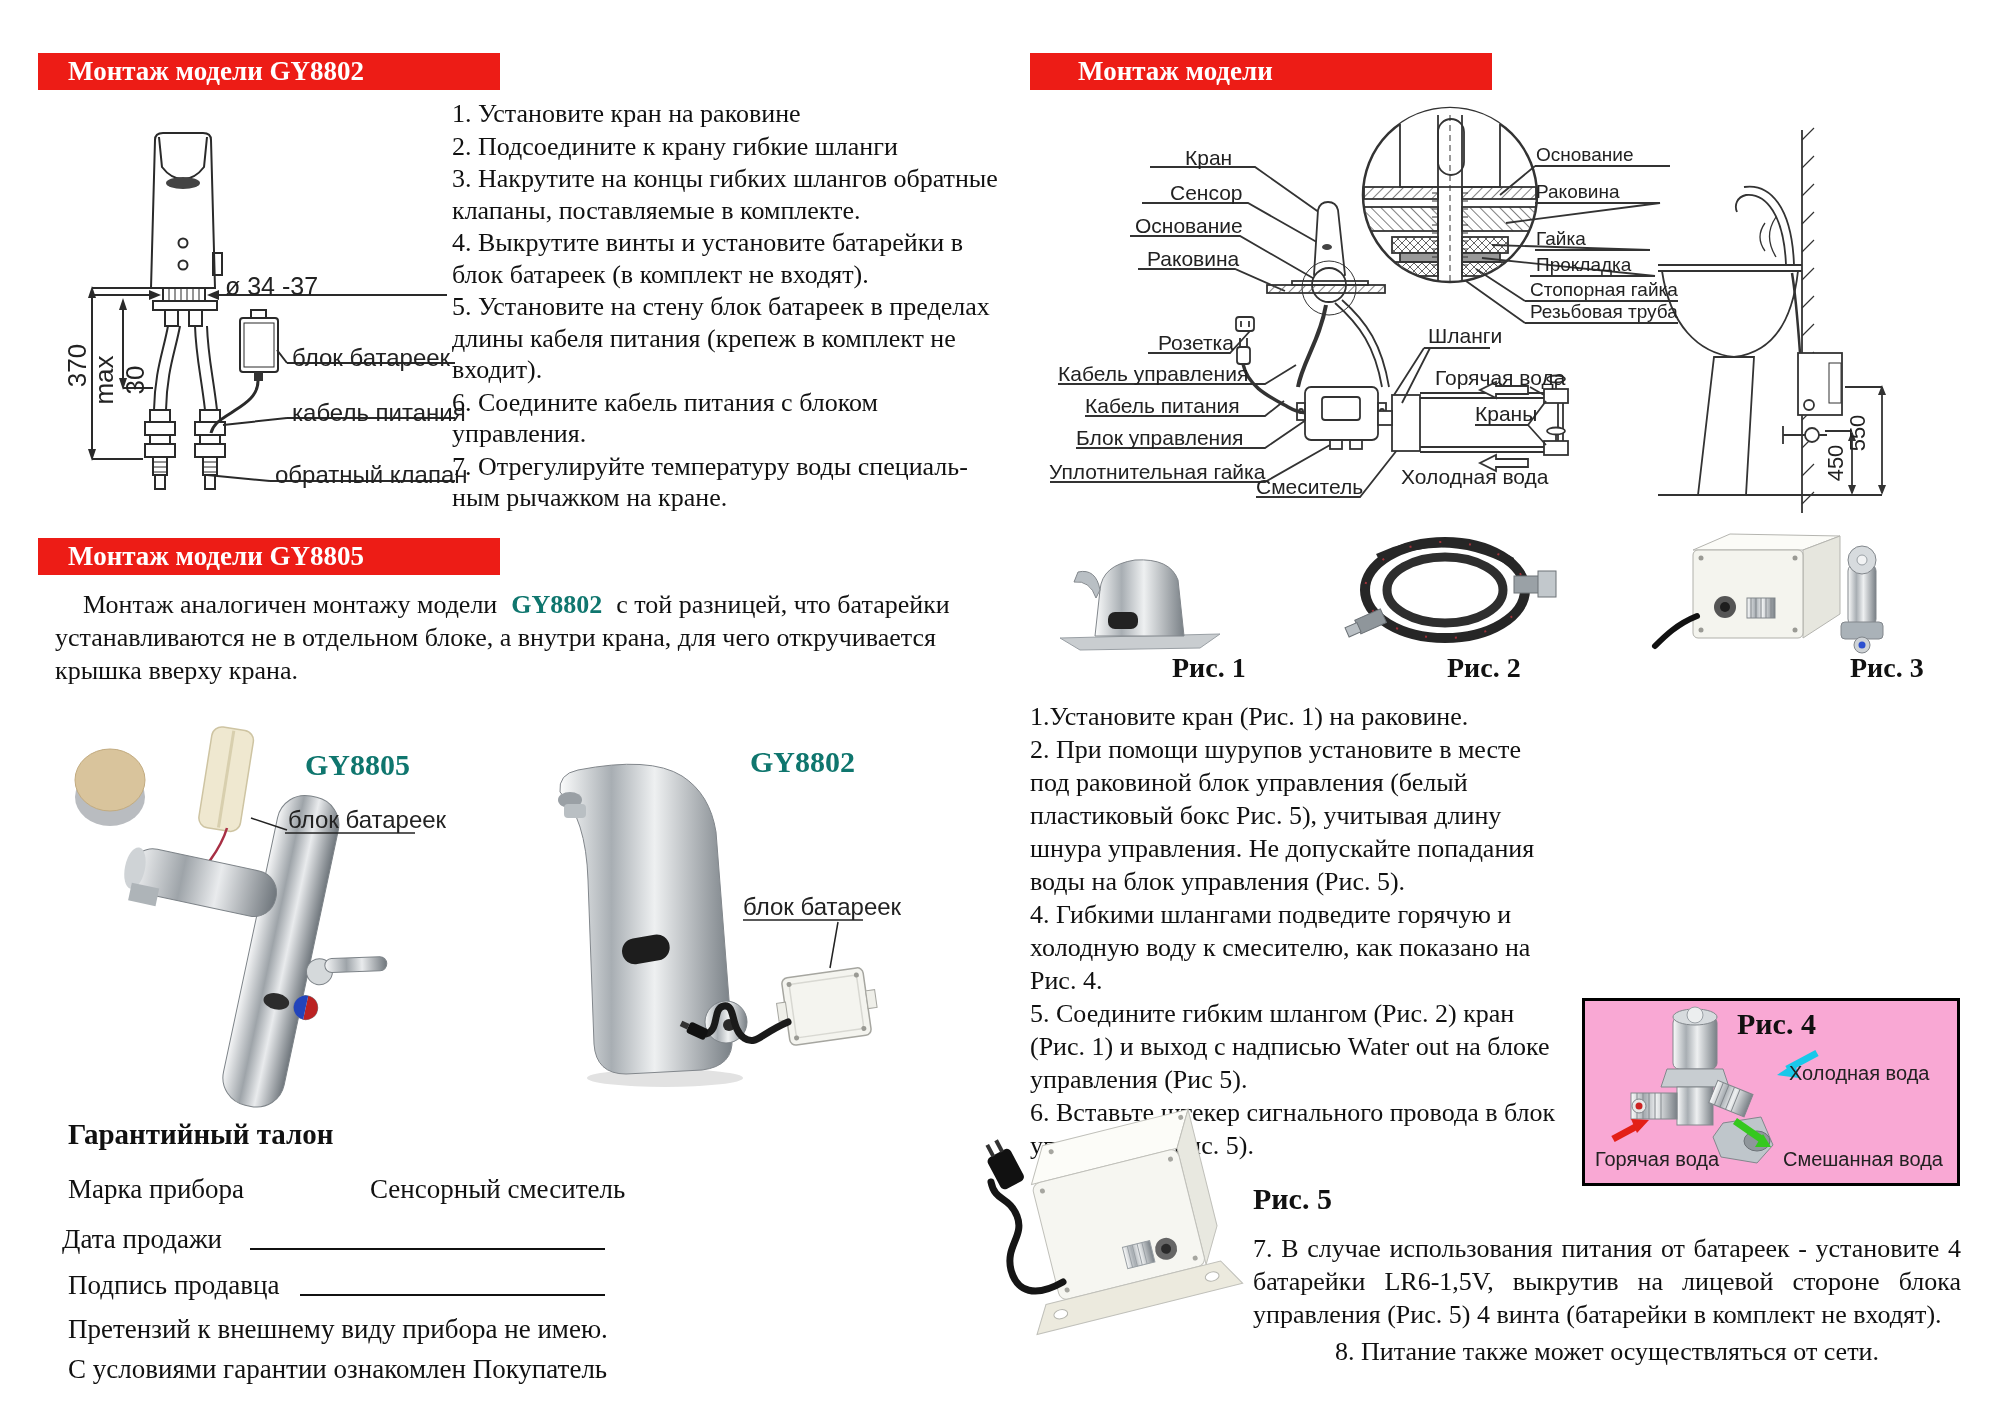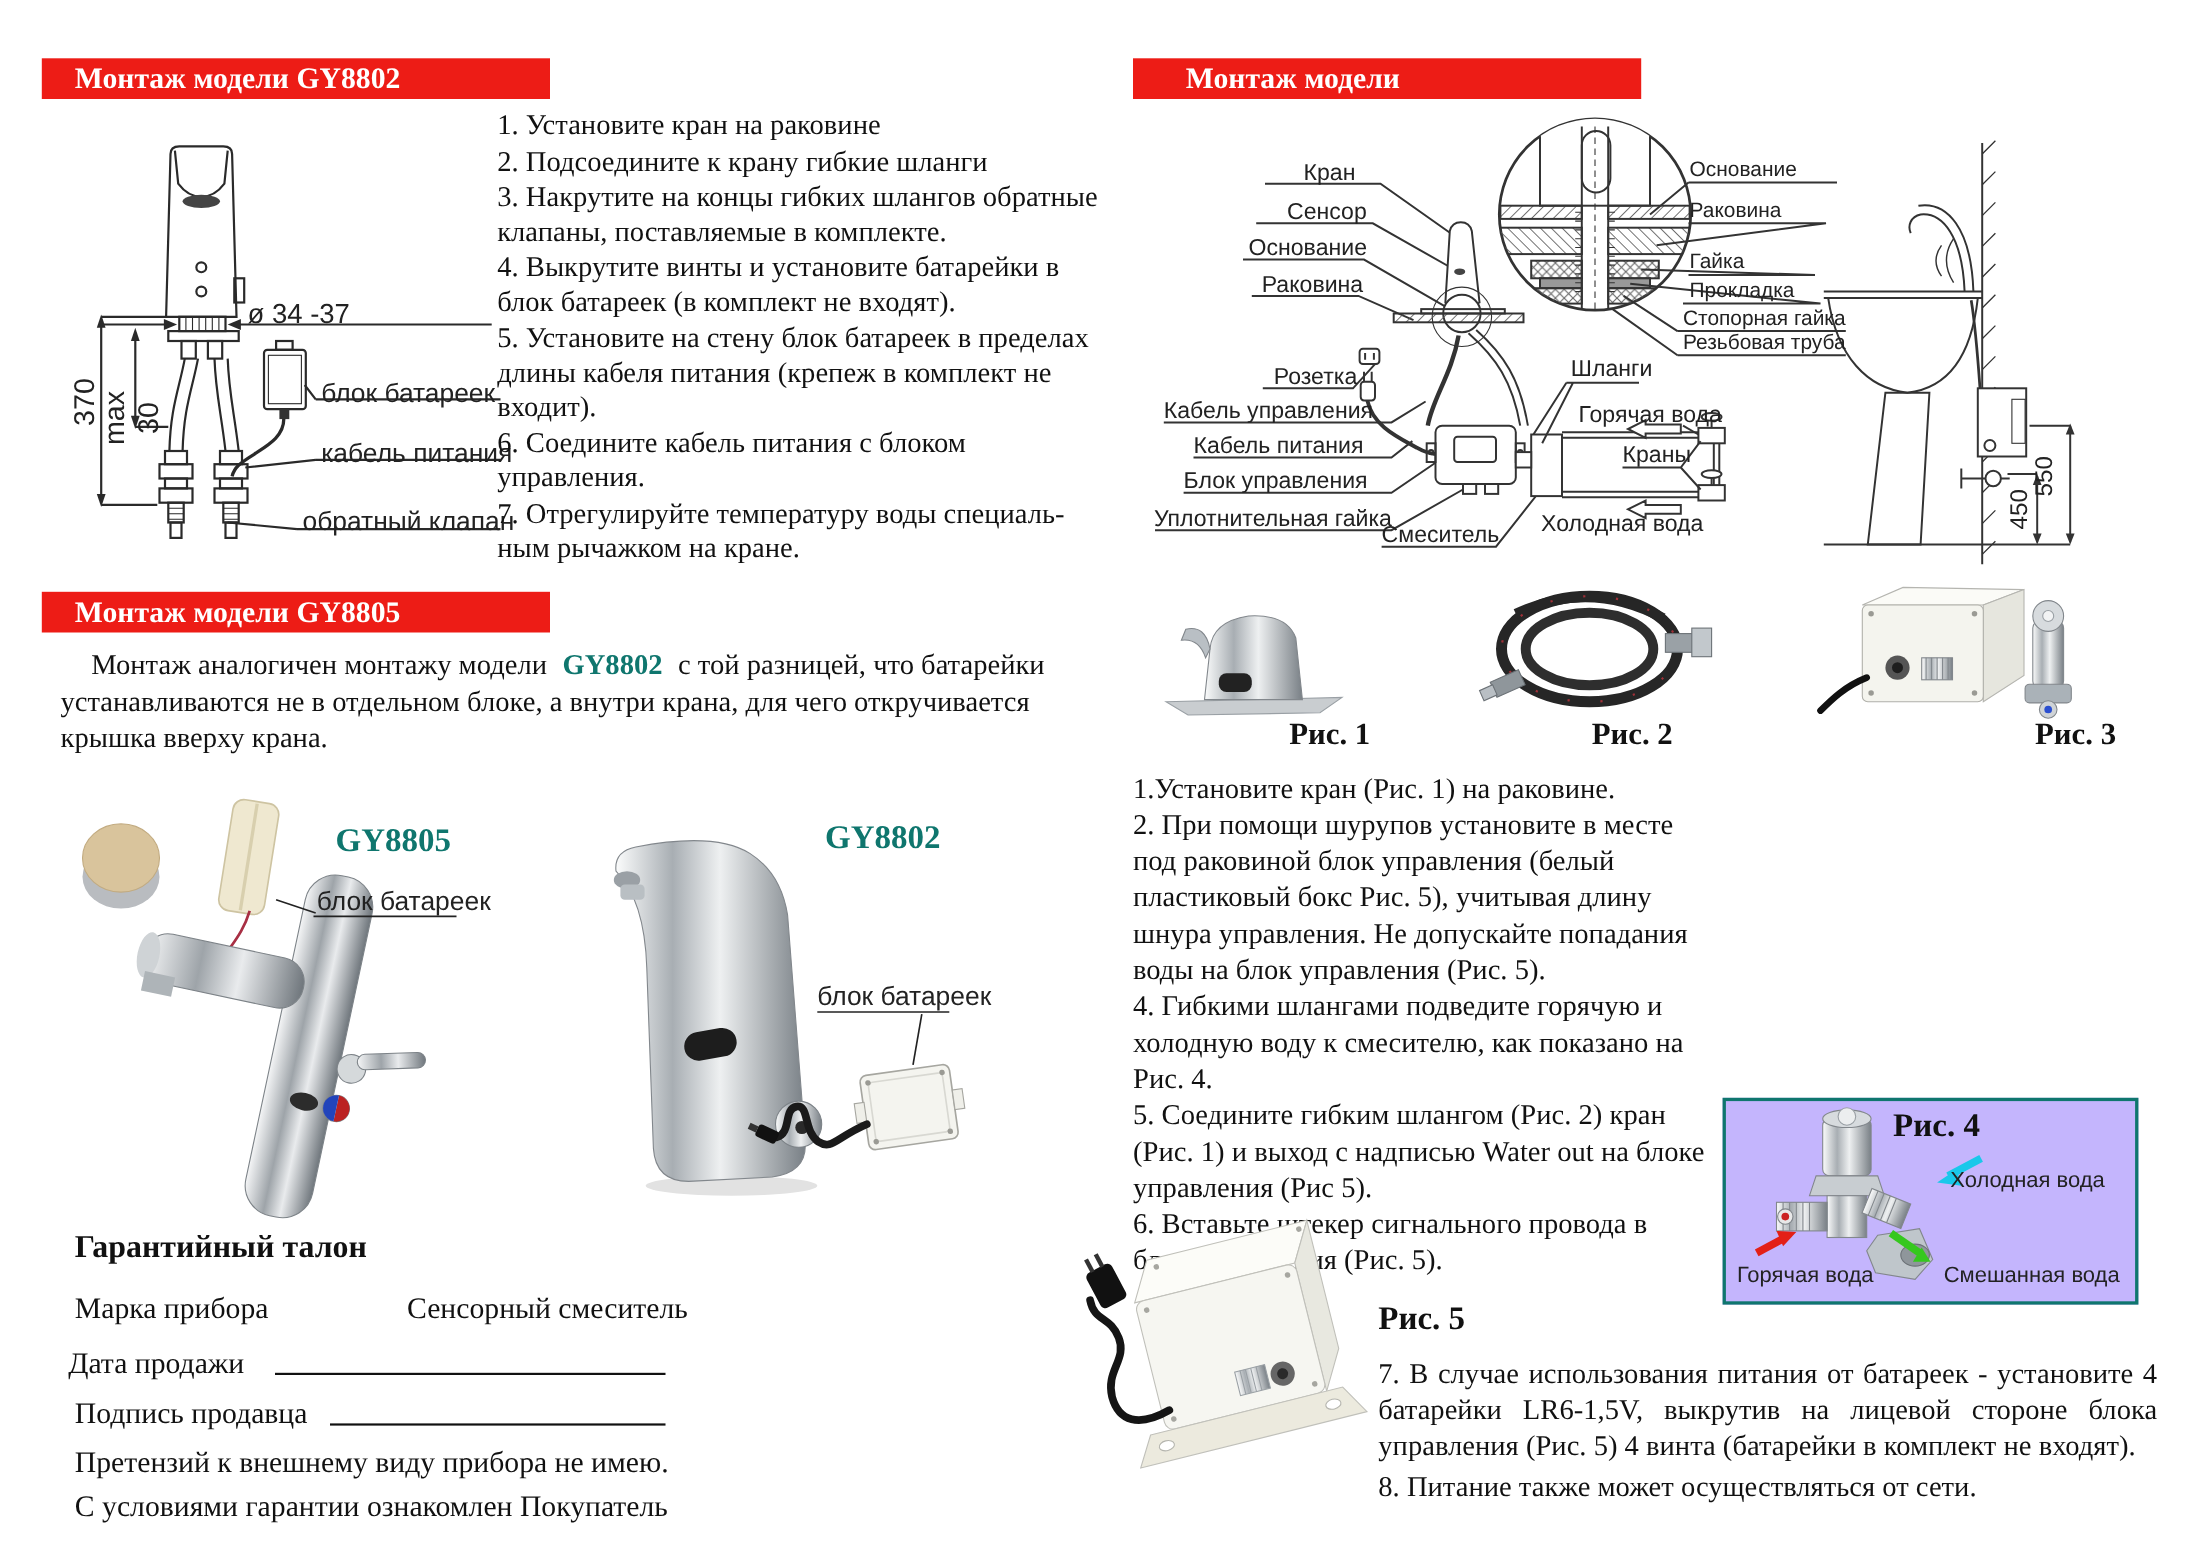--- a/index.html
+++ b/index.html
@@ -10,22 +10,22 @@
           height:37px;padding-left:30px;box-sizing:border-box;font-family:"Liberation Serif",serif;}
   .steps div{margin:0 0 1px 0;}
   .serif26{font-size:26px;line-height:31.5px;}
   .serif27{font-size:27px;line-height:34px;}
   .lbl{font-family:"Liberation Sans",sans-serif;font-size:21px;color:#222;white-space:nowrap;}
   .lbl24{font-family:"Liberation Sans",sans-serif;font-size:24px;color:#222;white-space:nowrap;}
   .rot{transform:rotate(-90deg);transform-origin:center;text-align:center;
        font-family:"Liberation Sans",sans-serif;color:#222;}
   .redmodel{color:#0f766e;font-weight:bold;}
   .cap{font-weight:bold;font-size:28px;white-space:nowrap;}
-  .fig4box{float:right;width:372px;height:182px;border:3px solid #0f766e;margin:298px 16px 0 16px;
-           position:relative;background:#c4b5fd;box-sizing:content-box;}
+  .fig4box{float:right;width:372px;height:182px;border:3px solid #000000;margin:298px 0 0 16px;
+           position:relative;background:#f9a8d4;box-sizing:content-box;}
   .uline{border-bottom:2px solid #111;height:26px;}
   svg{display:block;}
 </style>
 </head>
 <body>
 
 <div class="page">
 
   <div class="abs banner" style="left:38px;top:53px;width:462px;">Монтаж модели  GY8802</div>
 
@@ -440,15 +440,15 @@
     </g>
     <path d="M88,212 C60,228 42,222 36,200 C30,176 50,166 42,146 C34,126 20,132 16,112" stroke="#151515" stroke-width="7" fill="none" stroke-linecap="round"></path>
     <g transform="rotate(-28 28 96)">
       <rect x="16" y="82" width="26" height="36" rx="5" fill="#111"></rect>
       <rect x="22" y="70" width="4" height="13" fill="#333"></rect>
       <rect x="32" y="70" width="4" height="13" fill="#333"></rect>
     </g>
   </svg>
   <div class="abs cap" style="left:1253px;top:1182px;font-size:30px;">Рис. 5</div>
   <div class="abs serif26" style="left:1253px;top:1232px;width:708px;text-align:justify;line-height:33px;">7. В случае использования питания от батареек - установите 4 батарейки LR6-1,5V, выкрутив на лицевой стороне блока управления (Рис. 5) 4 винта (батарейки в комплект не входят).</div>
-  <div class="abs serif26" style="left:1253px;top:1336px;width:708px;">8. Питание также может осуществляться от сети.</div>
+  <div class="abs serif26" style="left:1253px;top:1336px;width:708px;text-align:center;">8. Питание также может осуществляться от сети.</div>
 
 </div>
 
 </body></html>

